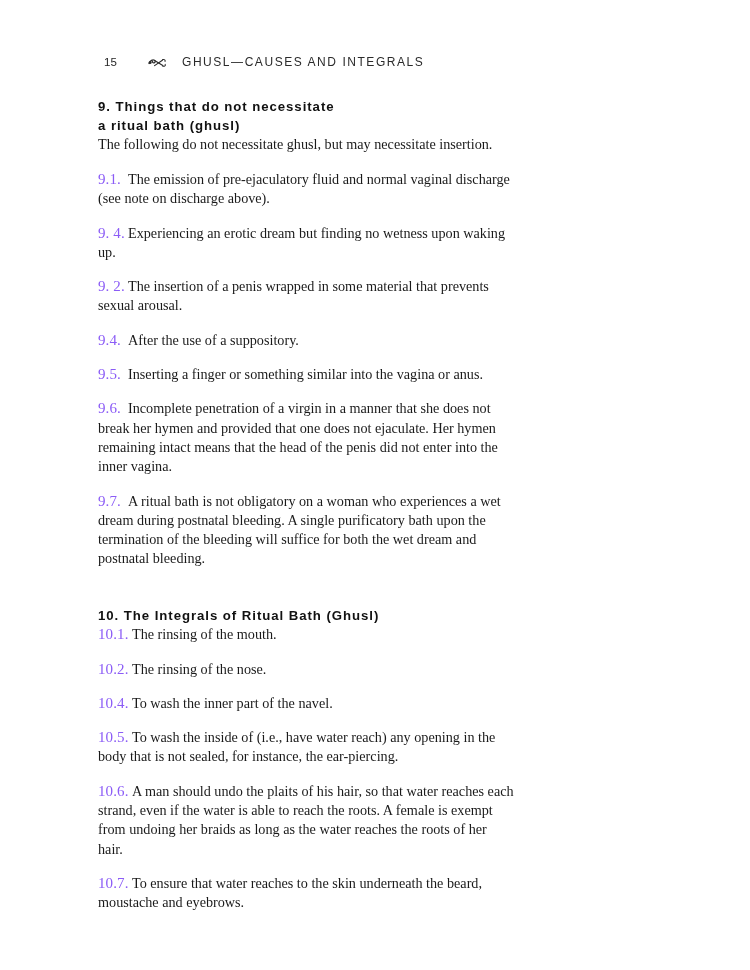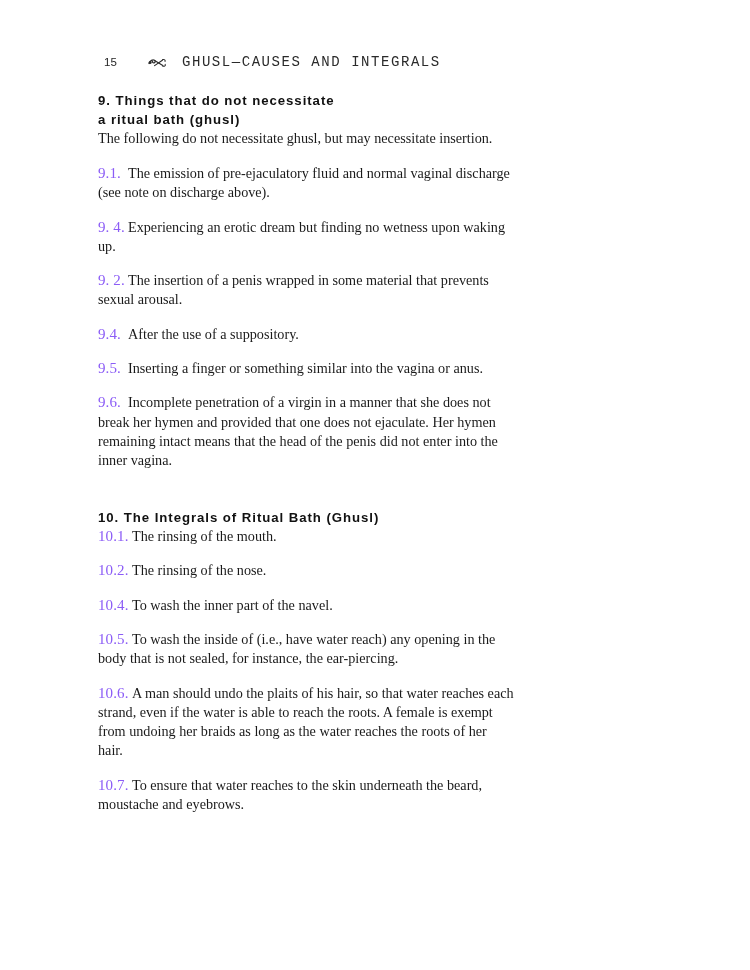--- a/index.html
+++ b/index.html
@@ -46,22 +46,22 @@
   .head-ornament {
     width: 36px;
     flex: none;
     display: flex;
     align-items: center;
     justify-content: flex-start;
     color: #2b2b2b;
   }
   .head-ornament svg { display: block; }
   .head-title {
-    font-family: Liberation Mono, monospace;
-    font-size: 14px;
+    font-family: Liberation Sans, sans-serif;
+    font-size: 12px;
     letter-spacing: 1.55px;
     color: #2a2a2a;
     white-space: nowrap;
   }
 
   
   .column {
     position: absolute;
     left: 98px;
     top: 92px;
@@ -102,21 +102,21 @@
     min-width: 30px;
     font-size: 15px;
     letter-spacing: 0.1px;
     color: #8b5cf6;
   }
   .num.wide { min-width: 34px; }
 
   .gap-before-10 { height: 38px; }
 
   
-  .block-9 { margin-bottom: 0; }
+  .block-9 { margin-bottom: 0; margin-top: 6px; }
 </style>
 </head>
 <body>
 
 <div class="page">
 
   <div class="running-head">
     <span class="folio">15</span>
     <span class="head-ornament">
       <svg width="22" height="14" viewBox="0 0 22 14" aria-hidden="true">
@@ -144,20 +144,21 @@
       <p class="item"><span class="num">9. 4.</span><span>Experiencing an erotic dream but finding no wetness upon waking up.</span></p>
 
       <p class="item"><span class="num">9. 2.</span><span>The insertion of a penis wrapped in some material that prevents sexual arousal.</span></p>
 
       <p class="item"><span class="num">9.4.</span><span>After the use of a suppository.</span></p>
 
       <p class="item"><span class="num">9.5.</span><span>Inserting a finger or something similar into the vagina or anus.</span></p>
 
       <p class="item"><span class="num">9.6.</span><span>Incomplete penetration of a virgin in a manner that she does not break her hymen and provided that one does not ejaculate. Her hymen remaining intact means that the head of the penis did not enter into the inner vagina.</span></p>
 
+      <p class="item"><span class="num">9.7.</span><span>A ritual bath is not obligatory on a woman who experiences a wet dream during postnatal bleeding. A single purificatory bath upon the termination of the bleeding will suffice for both the wet dream and postnatal bleeding.</span></p>
     </div>
 
     <div class="gap-before-10"></div>
 
     <div>
       <h2 class="section-heading sect10-heading">10.  The Integrals of Ritual Bath (Ghusl)</h2>
 
       <p class="item"><span class="num wide">10.1.</span><span>The rinsing of the mouth.</span></p>
 
       <p class="item"><span class="num wide">10.2.</span><span>The rinsing of the nose.</span></p>

